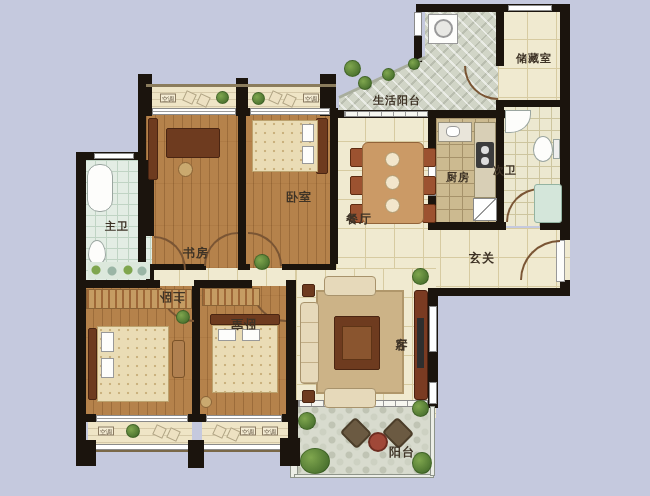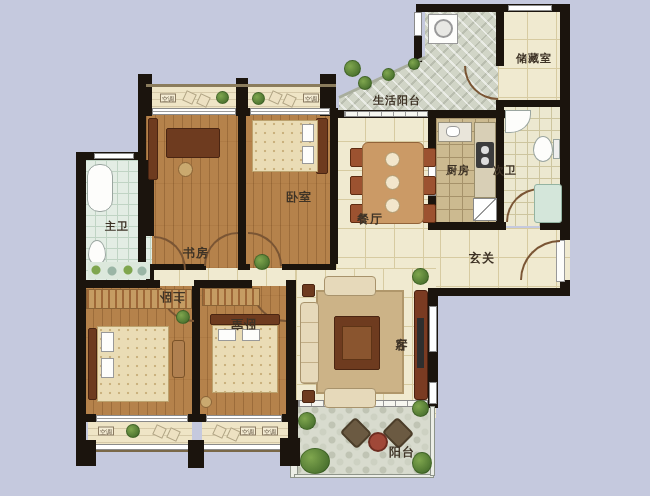--- a/index.html
+++ b/index.html
@@ -230,22 +230,22 @@
   <span class="ac" style="left:311px;top:98px">空调</span>
   <span class="ac" style="left:106px;top:431px">空调</span>
   <span class="ac" style="left:248px;top:431px">空调</span>
   <span class="ac" style="left:270px;top:431px">空调</span>
 
   <span class="lab" style="left:196px;top:253px">书房</span>
   <span class="lab" style="left:299px;top:197px">卧室</span>
   <span class="lab sm" style="left:117px;top:226px">主卫</span>
   <span class="lab sm" style="left:397px;top:100px">生活阳台</span>
   <span class="lab sm" style="left:534px;top:58px">储藏室</span>
-  <span class="lab sm" style="left:458px;top:170px">厨房</span>
+  <span class="lab sm" style="left:458px;top:177px">厨房</span>
   <span class="lab sm" style="left:505px;top:170px">次卫</span>
-  <span class="lab" style="left:370px;top:219px">餐厅</span>
+  <span class="lab" style="left:359px;top:219px">餐厅</span>
   <span class="lab" style="left:482px;top:258px">玄关</span>
   <span class="lab rot" style="left:172px;top:296px">主卧</span>
   <span class="lab rot" style="left:243px;top:323px">卧室</span>
   <span class="lab vert" style="left:401px;top:330px">客厅</span>
   <span class="lab" style="left:402px;top:452px">阳台</span>
 
 </div>
 
 </body></html>

